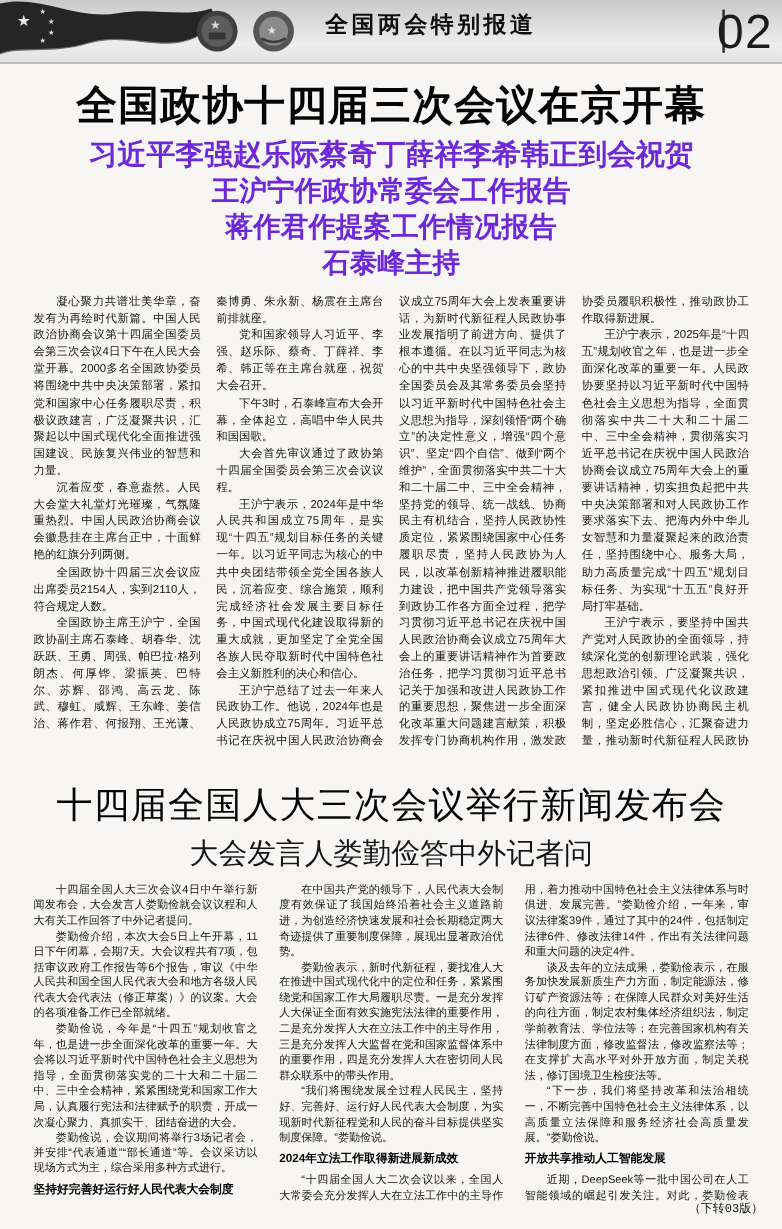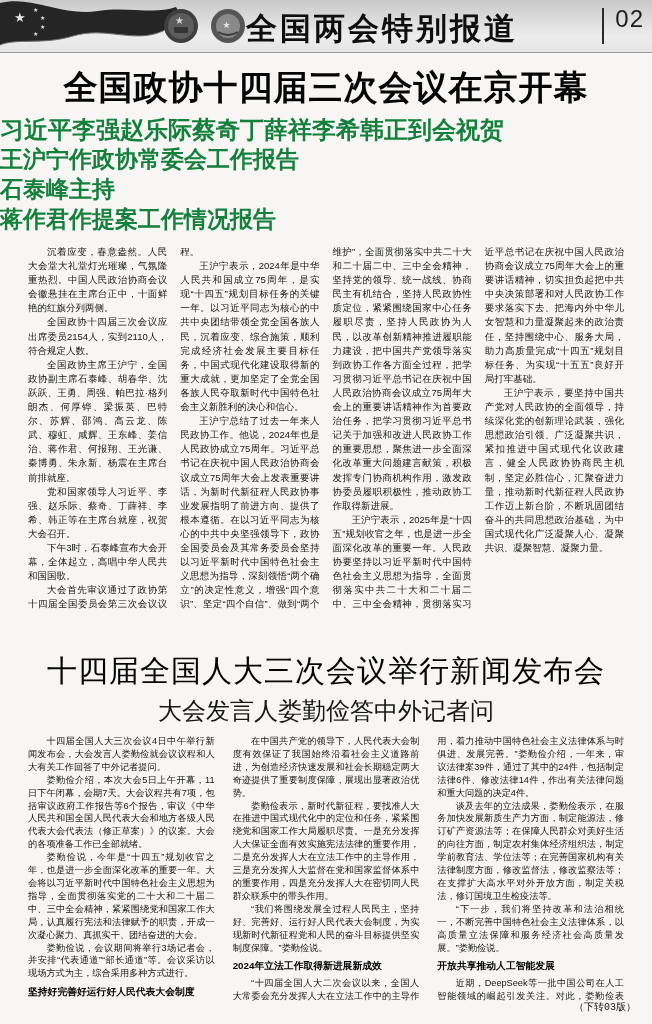--- a/index.html
+++ b/index.html
@@ -12,43 +12,43 @@
   .header{
     position:relative;height:52px;
     background:linear-gradient(180deg,#c9c9c9,#ededed 70%,#e4e4e4);
     border-bottom:1px solid #9a9a9a;
   }
   .flag-wrap{position:absolute;left:0;top:0;width:240px;height:52px;}
   .emblem{position:absolute;top:8px;}
   .emblem1{left:163px;}
   .emblem2{left:210px;}
   .header-title{
-    position:absolute;left:246px;top:8px;
-    font-size:31px;font-weight:bold;letter-spacing:3px;color:#0e0e0e;
+    position:absolute;left:271px;top:8px;
+    font-size:19px;font-weight:bold;letter-spacing:3px;color:#0e0e0e;
     white-space:nowrap;
   }
   .header-meta{
     position:absolute;right:56px;top:11px;text-align:right;
     font-size:9px;line-height:14px;font-weight:bold;color:#1c1c1c;
     white-space:nowrap;
   }
   .header-divider{position:absolute;right:48px;top:8px;width:2px;height:36px;background:#2a2a2a;}
   .page-number{
     position:absolute;right:8px;top:5px;
-    font-size:24px;color:#1c1c1c;letter-spacing:1px;text-align:right;
+    font-size:40px;color:#1c1c1c;letter-spacing:1px;text-align:right;
   }
   
   .a1-headline{
     text-align:center;font-size:34px;font-weight:900;
     margin:12px 20px 4px;letter-spacing:1px;color:#050505;white-space:nowrap;
   }
   .a1-deck{margin:2px 0 0;}
   .deck-line{
-    text-align:left;font-size:23px;font-weight:600;
-    line-height:29px;margin:1px 0;color:#15803d;white-space:nowrap;
+    text-align:center;font-size:23px;font-weight:600;
+    line-height:29px;margin:1px 0;color:#6d28d9;white-space:nowrap;
   }
   .a1-body{
     margin:11px 28px 0;height:392px;overflow:hidden;
     column-count:4;column-gap:13px;
     font-size:9.5px;line-height:14.1px;text-align:justify;color:#141414;
   }
   .para{margin:0;text-indent:2em;}
   
   .a2-headline{
     text-align:center;font-size:30px;font-weight:400;
@@ -106,24 +106,25 @@
     <div class="header-title">全国两会特别报道</div>
     <div class="header-divider"></div>
     <div class="page-number">02</div>
   </div>
 
   <div>
     <div class="a1-headline">全国政协十四届三次会议在京开幕</div>
     <div class="a1-deck">
       <div class="deck-line" style="font-size:24px;">习近平李强赵乐际蔡奇丁薛祥李希韩正到会祝贺</div>
       <div class="deck-line">王沪宁作政协常委会工作报告</div>
+      <div class="deck-line">蒋作君作提案工作情况报告</div>
       <div class="deck-line">石泰峰主持</div>
-      <div class="deck-line">蒋作君作提案工作情况报告</div>
     </div>
     <div class="a1-body">
+      <p class="para">凝心聚力共谱壮美华章，奋发有为再绘时代新篇。中国人民政治协商会议第十四届全国委员会第三次会议4日下午在人民大会堂开幕。2000多名全国政协委员将围绕中共中央决策部署，紧扣党和国家中心任务履职尽责，积极议政建言，广泛凝聚共识，汇聚起以中国式现代化全面推进强国建设、民族复兴伟业的智慧和力量。</p>
       <p class="para">沉着应变，春意盎然。人民大会堂大礼堂灯光璀璨，气氛隆重热烈。中国人民政治协商会议会徽悬挂在主席台正中，十面鲜艳的红旗分列两侧。</p>
       <p class="para">全国政协十四届三次会议应出席委员2154人，实到2110人，符合规定人数。</p>
       <p class="para">全国政协主席王沪宁，全国政协副主席石泰峰、胡春华、沈跃跃、王勇、周强、帕巴拉·格列朗杰、何厚铧、梁振英、巴特尔、苏辉、邵鸿、高云龙、陈武、穆虹、咸辉、王东峰、姜信治、蒋作君、何报翔、王光谦、秦博勇、朱永新、杨震在主席台前排就座。</p>
       <p class="para">党和国家领导人习近平、李强、赵乐际、蔡奇、丁薛祥、李希、韩正等在主席台就座，祝贺大会召开。</p>
       <p class="para">下午3时，石泰峰宣布大会开幕，全体起立，高唱中华人民共和国国歌。</p>
       <p class="para">大会首先审议通过了政协第十四届全国委员会第三次会议议程。</p>
       <p class="para">王沪宁表示，2024年是中华人民共和国成立75周年，是实现“十四五”规划目标任务的关键一年。以习近平同志为核心的中共中央团结带领全党全国各族人民，沉着应变、综合施策，顺利完成经济社会发展主要目标任务，中国式现代化建设取得新的重大成就，更加坚定了全党全国各族人民夺取新时代中国特色社会主义新胜利的决心和信心。</p>
       <p class="para">王沪宁总结了过去一年来人民政协工作。他说，2024年也是人民政协成立75周年。习近平总书记在庆祝中国人民政治协商会议成立75周年大会上发表重要讲话，为新时代新征程人民政协事业发展指明了前进方向、提供了根本遵循。在以习近平同志为核心的中共中央坚强领导下，政协全国委员会及其常务委员会坚持以习近平新时代中国特色社会主义思想为指导，深刻领悟“两个确立”的决定性意义，增强“四个意识”、坚定“四个自信”、做到“两个维护”，全面贯彻落实中共二十大和二十届二中、三中全会精神，坚持党的领导、统一战线、协商民主有机结合，坚持人民政协性质定位，紧紧围绕国家中心任务履职尽责，坚持人民政协为人民，以改革创新精神推进履职能力建设，把中国共产党领导落实到政协工作各方面全过程，把学习贯彻习近平总书记在庆祝中国人民政治协商会议成立75周年大会上的重要讲话精神作为首要政治任务，把学习贯彻习近平总书记关于加强和改进人民政协工作的重要思想，聚焦进一步全面深化改革重大问题建言献策，积极发挥专门协商机构作用，激发政协委员履职积极性，推动政协工作取得新进展。</p>
       <p class="para">王沪宁表示，2025年是“十四五”规划收官之年，也是进一步全面深化改革的重要一年。人民政协要坚持以习近平新时代中国特色社会主义思想为指导，全面贯彻落实中共二十大和二十届二中、三中全会精神，贯彻落实习近平总书记在庆祝中国人民政治协商会议成立75周年大会上的重要讲话精神，切实担负起把中共中央决策部署和对人民政协工作要求落实下去、把海内外中华儿女智慧和力量凝聚起来的政治责任，坚持围绕中心、服务大局，助力高质量完成“十四五”规划目标任务、为实现“十五五”良好开局打牢基础。</p>
       <p class="para">王沪宁表示，要坚持中国共产党对人民政协的全面领导，持续深化党的创新理论武装，强化思想政治引领、广泛凝聚共识，紧扣推进中国式现代化议政建言，健全人民政协协商民主机制，坚定必胜信心，汇聚奋进力量，推动新时代新征程人民政协工作迈上新台阶，不断巩固团结奋斗的共同思想政治基础，为中国式现代化广泛凝聚人心、凝聚共识、凝聚智慧、凝聚力量。</p>

